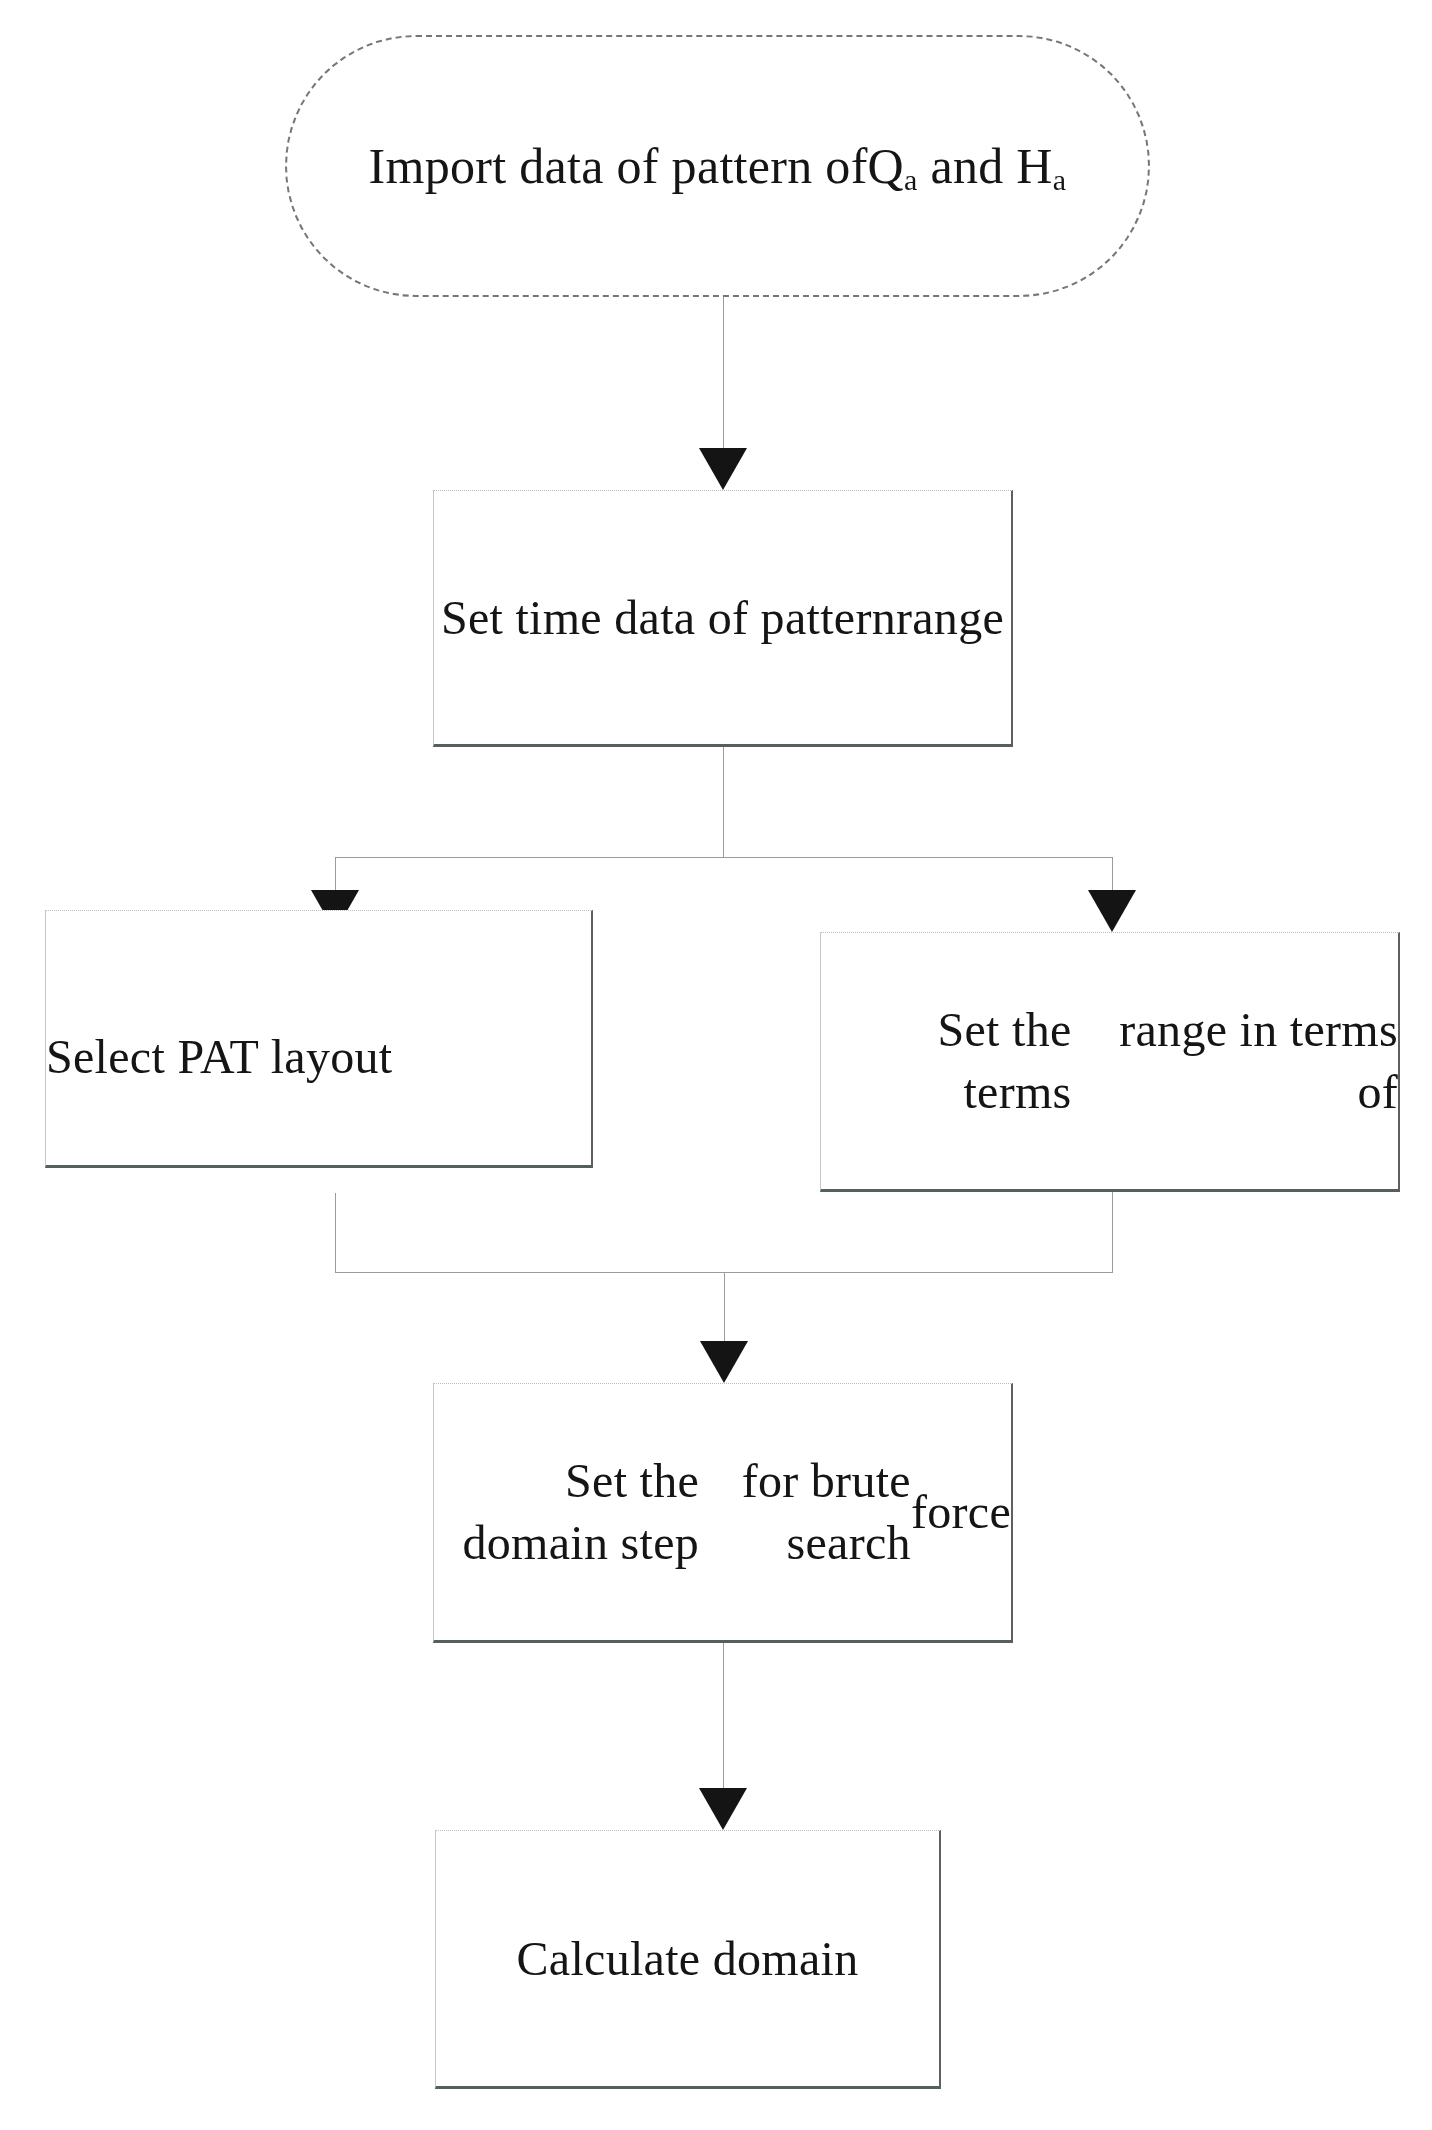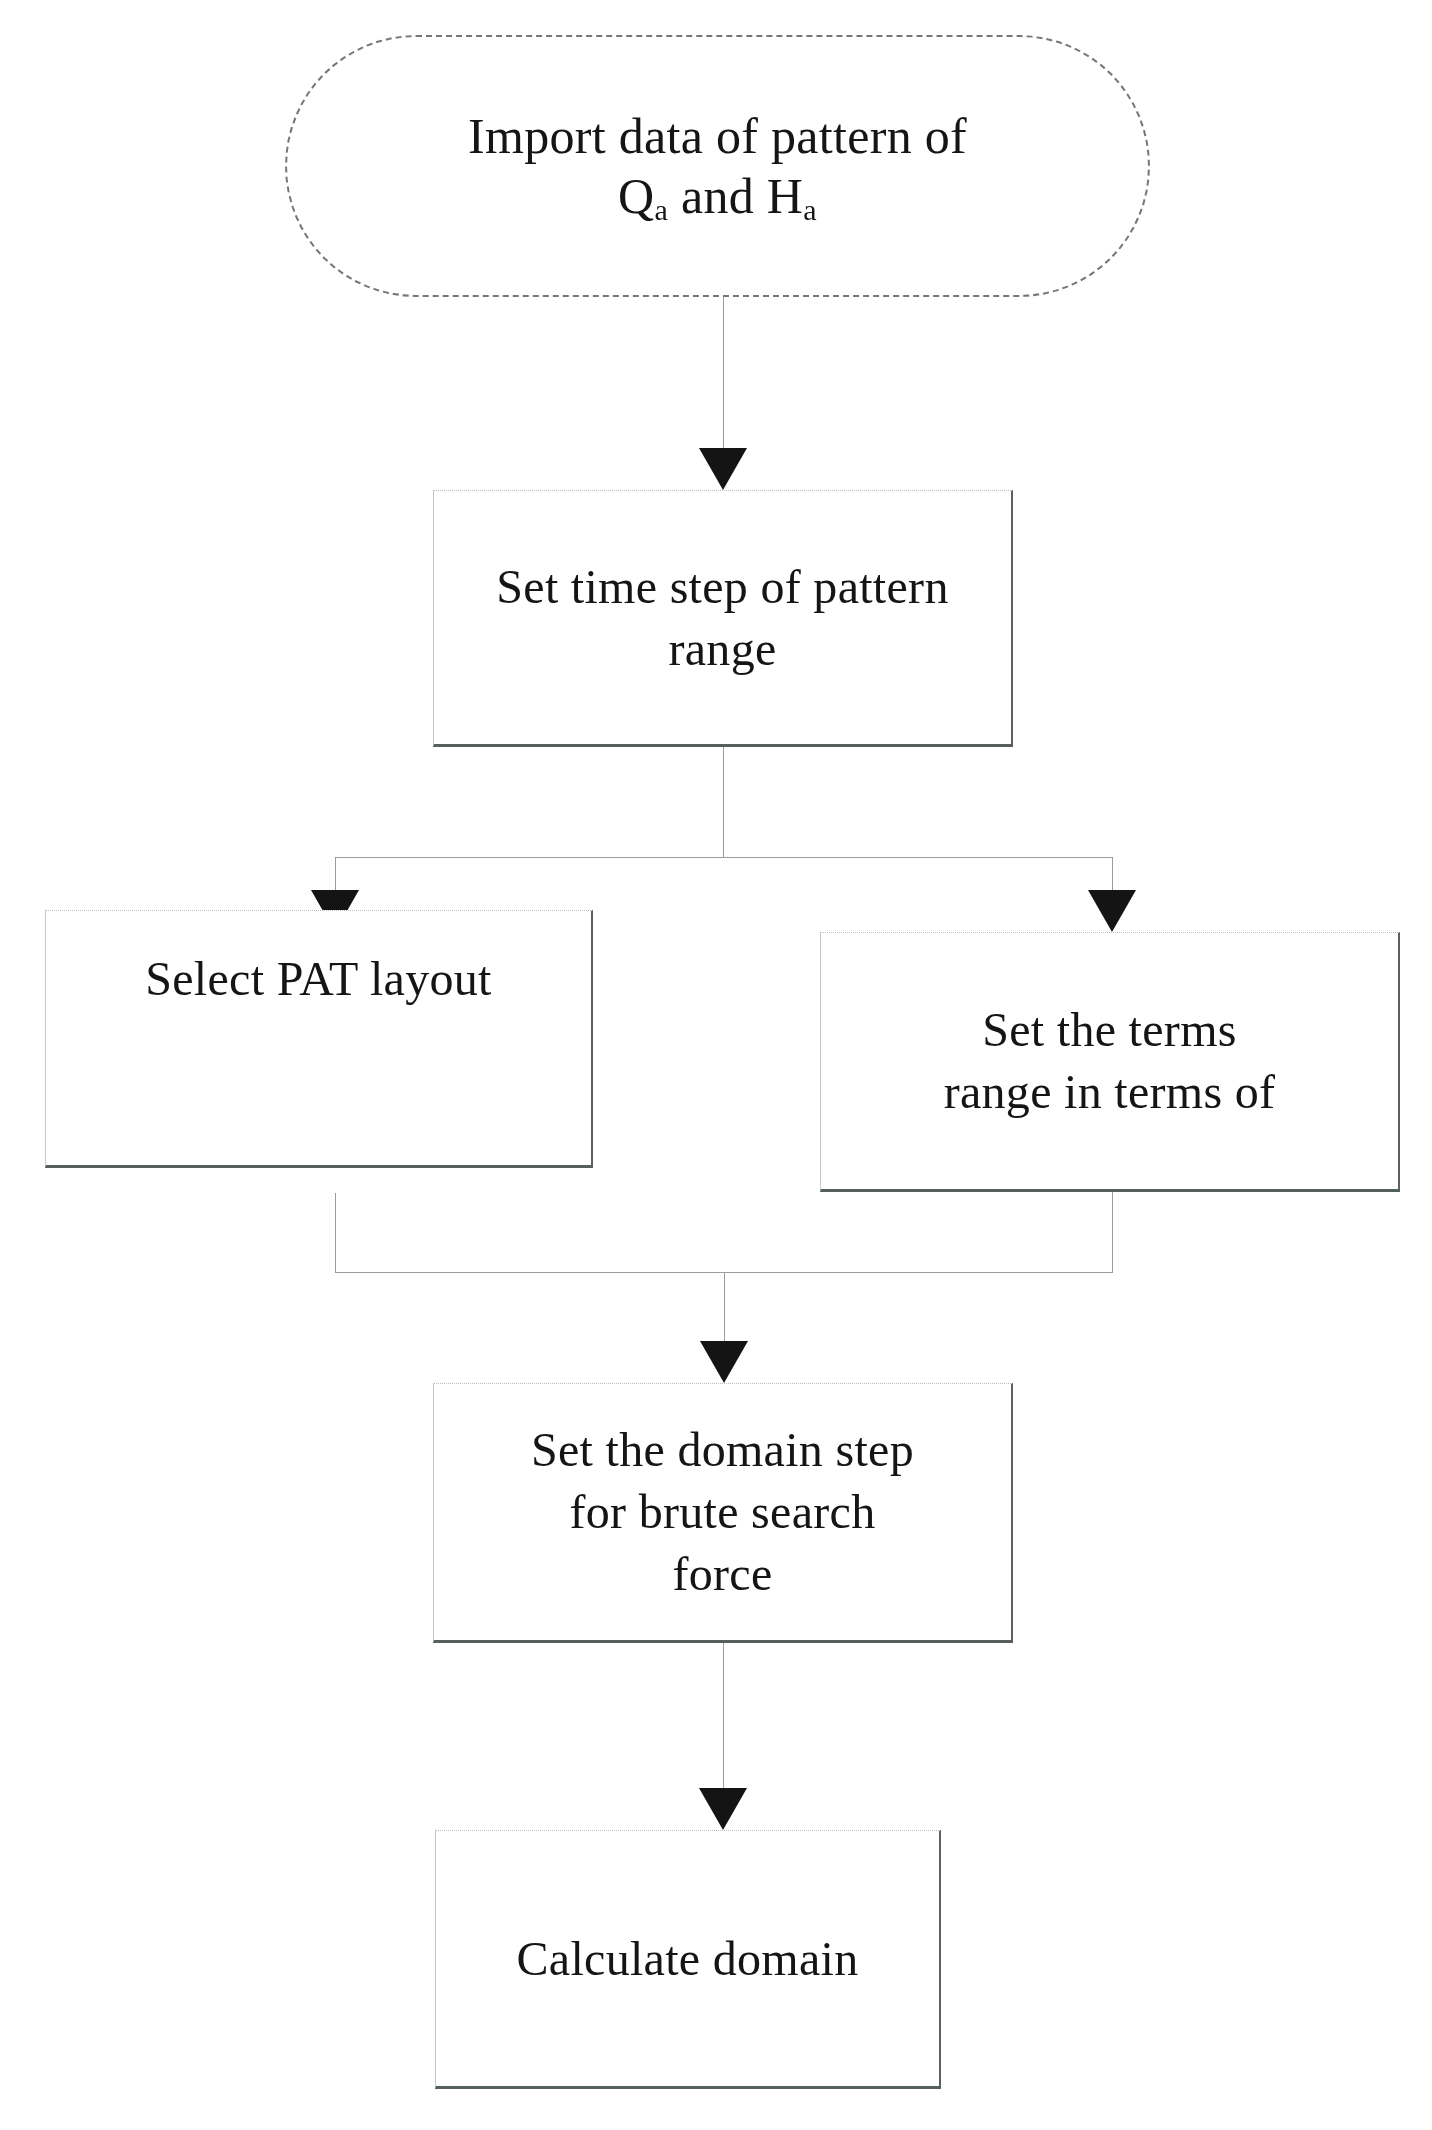--- a/index.html
+++ b/index.html
@@ -21,21 +21,21 @@
     position:relative;
     width:1432px;height:2130px;
     background:var(--canvas-background);
     overflow:hidden;
   }
   .node{
     position:absolute;
     box-sizing:border-box;
     background:var(--node-background);
     display:flex;
-    flex-direction:column;
+    flex-direction:row;
     justify-content:center;
     align-items:center;
     text-align:right;
     font-size:48px;
     line-height:62px;
     letter-spacing:0.3px;
     font-family:Liberation Serif, serif;
   }
   .terminator{
     border:2px dashed #767676;
@@ -77,21 +77,21 @@
 
   <div class="node terminator" style="left:285px;top:35px;width:865px;height:262px;">
     <div>Import data of pattern of</div>
     <div><span>Q</span><sub>a</sub><span> and </span><span>H</span><sub>a</sub></div>
   </div>
 
   <div class="edge" style="left:723px;top:297px;width:1px;height:152px;"></div>
   <div class="arrowhead" style="left:699px;top:448px;"></div>
 
   <div class="node process" style="left:433px;top:490px;width:580px;height:257px;">
-    <div>Set time step of pattern</div>
+    <div>Set time data of pattern</div>
     <div>range</div>
   </div>
 
   <div class="edge" style="left:723px;top:747px;width:1px;height:111px;"></div>
   <div class="edge" style="left:335px;top:857px;width:778px;height:1px;"></div>
   <div class="edge" style="left:335px;top:857px;width:1px;height:34px;"></div>
   <div class="arrowhead" style="left:311px;top:890px;"></div>
   <div class="edge" style="left:1112px;top:857px;width:1px;height:34px;"></div>
   <div class="arrowhead" style="left:1088px;top:890px;"></div>
 

